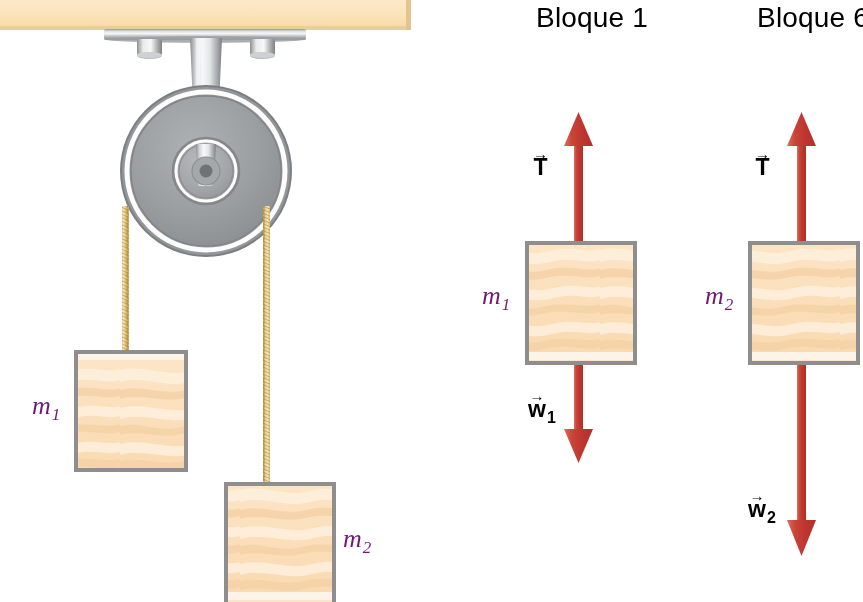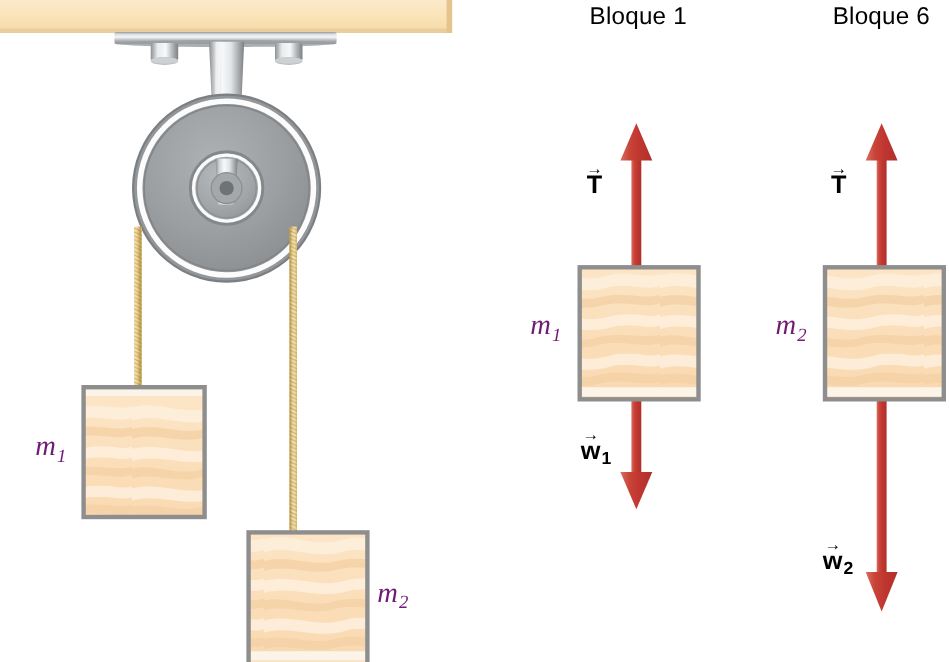--- a/index.html
+++ b/index.html
@@ -20,21 +20,21 @@
     position: absolute;
     left: 0;
     top: 0;
     width: 863px;
     height: 602px;
     overflow: visible;
   }
   .fbd-title {
     position: absolute;
     font-family: "Liberation Sans", sans-serif;
-    font-size: 22px;
+    font-size: 28px;
     color: #000000;
     white-space: nowrap;
     letter-spacing: 0.2px;
   }
   #title-block1 { left: 536px; top: 2px; }
   #title-block2 { left: 757px; top: 2px; }
 
   .vec-label {
     position: absolute;
     font-family: "Liberation Sans", sans-serif;

